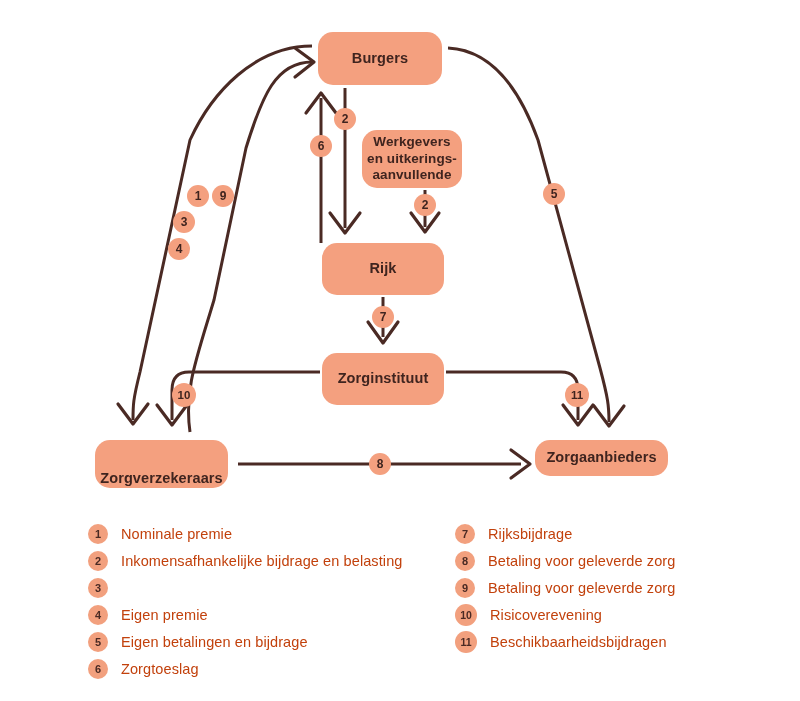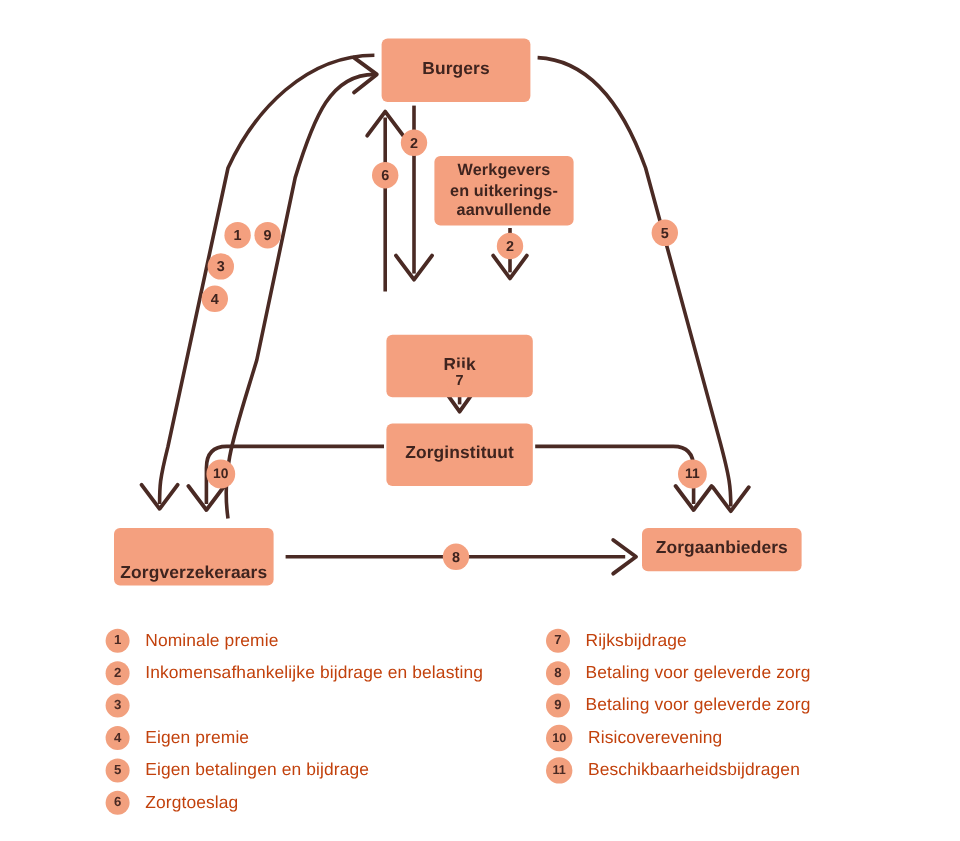--- a/index.html
+++ b/index.html
@@ -7,33 +7,33 @@
     width:800px;height:701px;position:relative;overflow:hidden;
     font-family:"Liberation Sans", sans-serif;
     color:#4a2a24;
   }
   #stage{position:absolute;inset:0;width:800px;height:701px;}
   svg#wires{position:absolute;left:0;top:0;width:800px;height:701px;}
 
   .node{
     position:absolute;
     background:#f4a07f;
-    border-radius:5px;
+    border-radius:15px;
     display:flex;align-items:center;justify-content:center;
     text-align:center;
     font-weight:bold;
     font-size:14.5px;
     letter-spacing:.1px;
     color:#3f241f;
     line-height:1.22;
     z-index:3;
   }
   #node-burgers{left:318px;top:32px;width:124px;height:53px;}
-  #node-werkgevers{left:362px;top:130px;width:116px;height:58px;font-size:13.5px;padding:17px 4px;box-sizing:border-box;}
-  #node-rijk{left:322px;top:243px;width:122px;height:52px;margin-top:36px;}
+  #node-werkgevers{left:362px;top:130px;width:100px;height:58px;font-size:13.5px;padding:17px 4px;box-sizing:border-box;}
+  #node-rijk{left:322px;top:243px;width:122px;height:52px;}
   #node-zorginstituut{left:322px;top:353px;width:122px;height:52px;}
   #node-zorgverzekeraars{left:95px;top:440px;width:133px;height:48px;align-items:flex-end;}
   #node-zorgaanbieders{left:535px;top:440px;width:133px;height:36px;}
 
   .badge{
     position:absolute;
     width:22px;height:22px;border-radius:50%;
     background:#f4a07f;color:#3f241f;
     font-size:12px;font-weight:bold;
     display:flex;align-items:center;justify-content:center;

